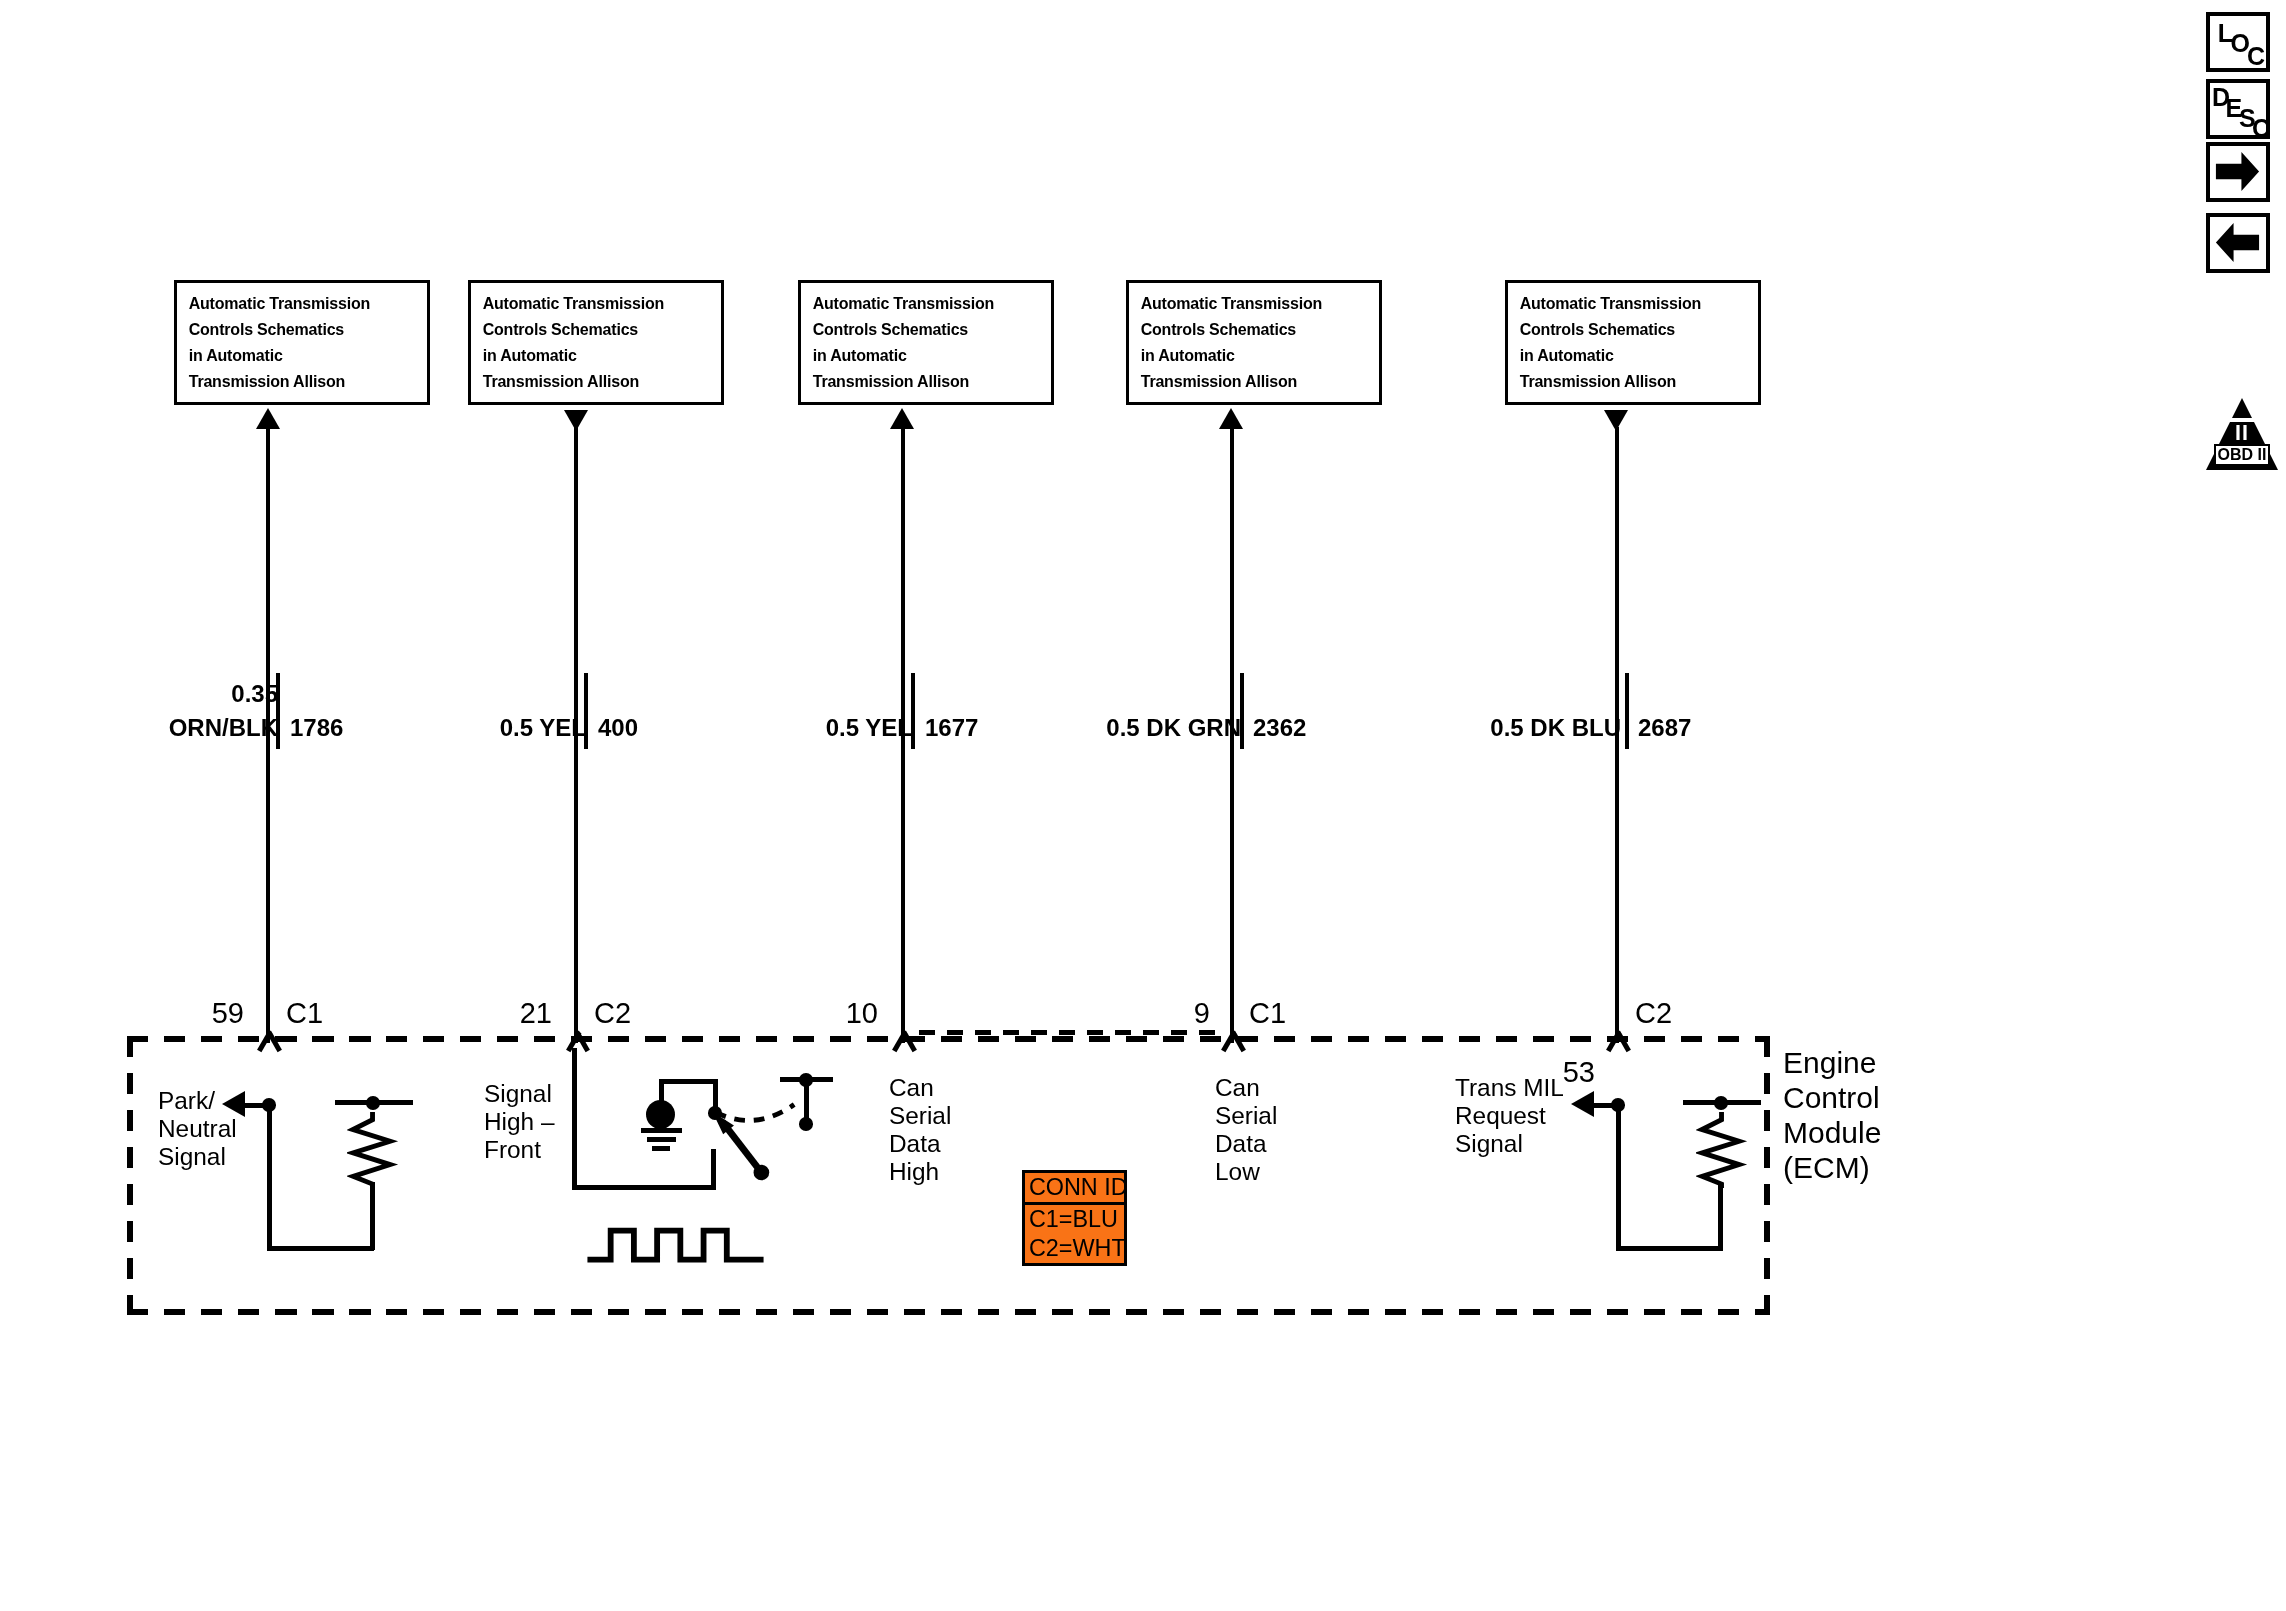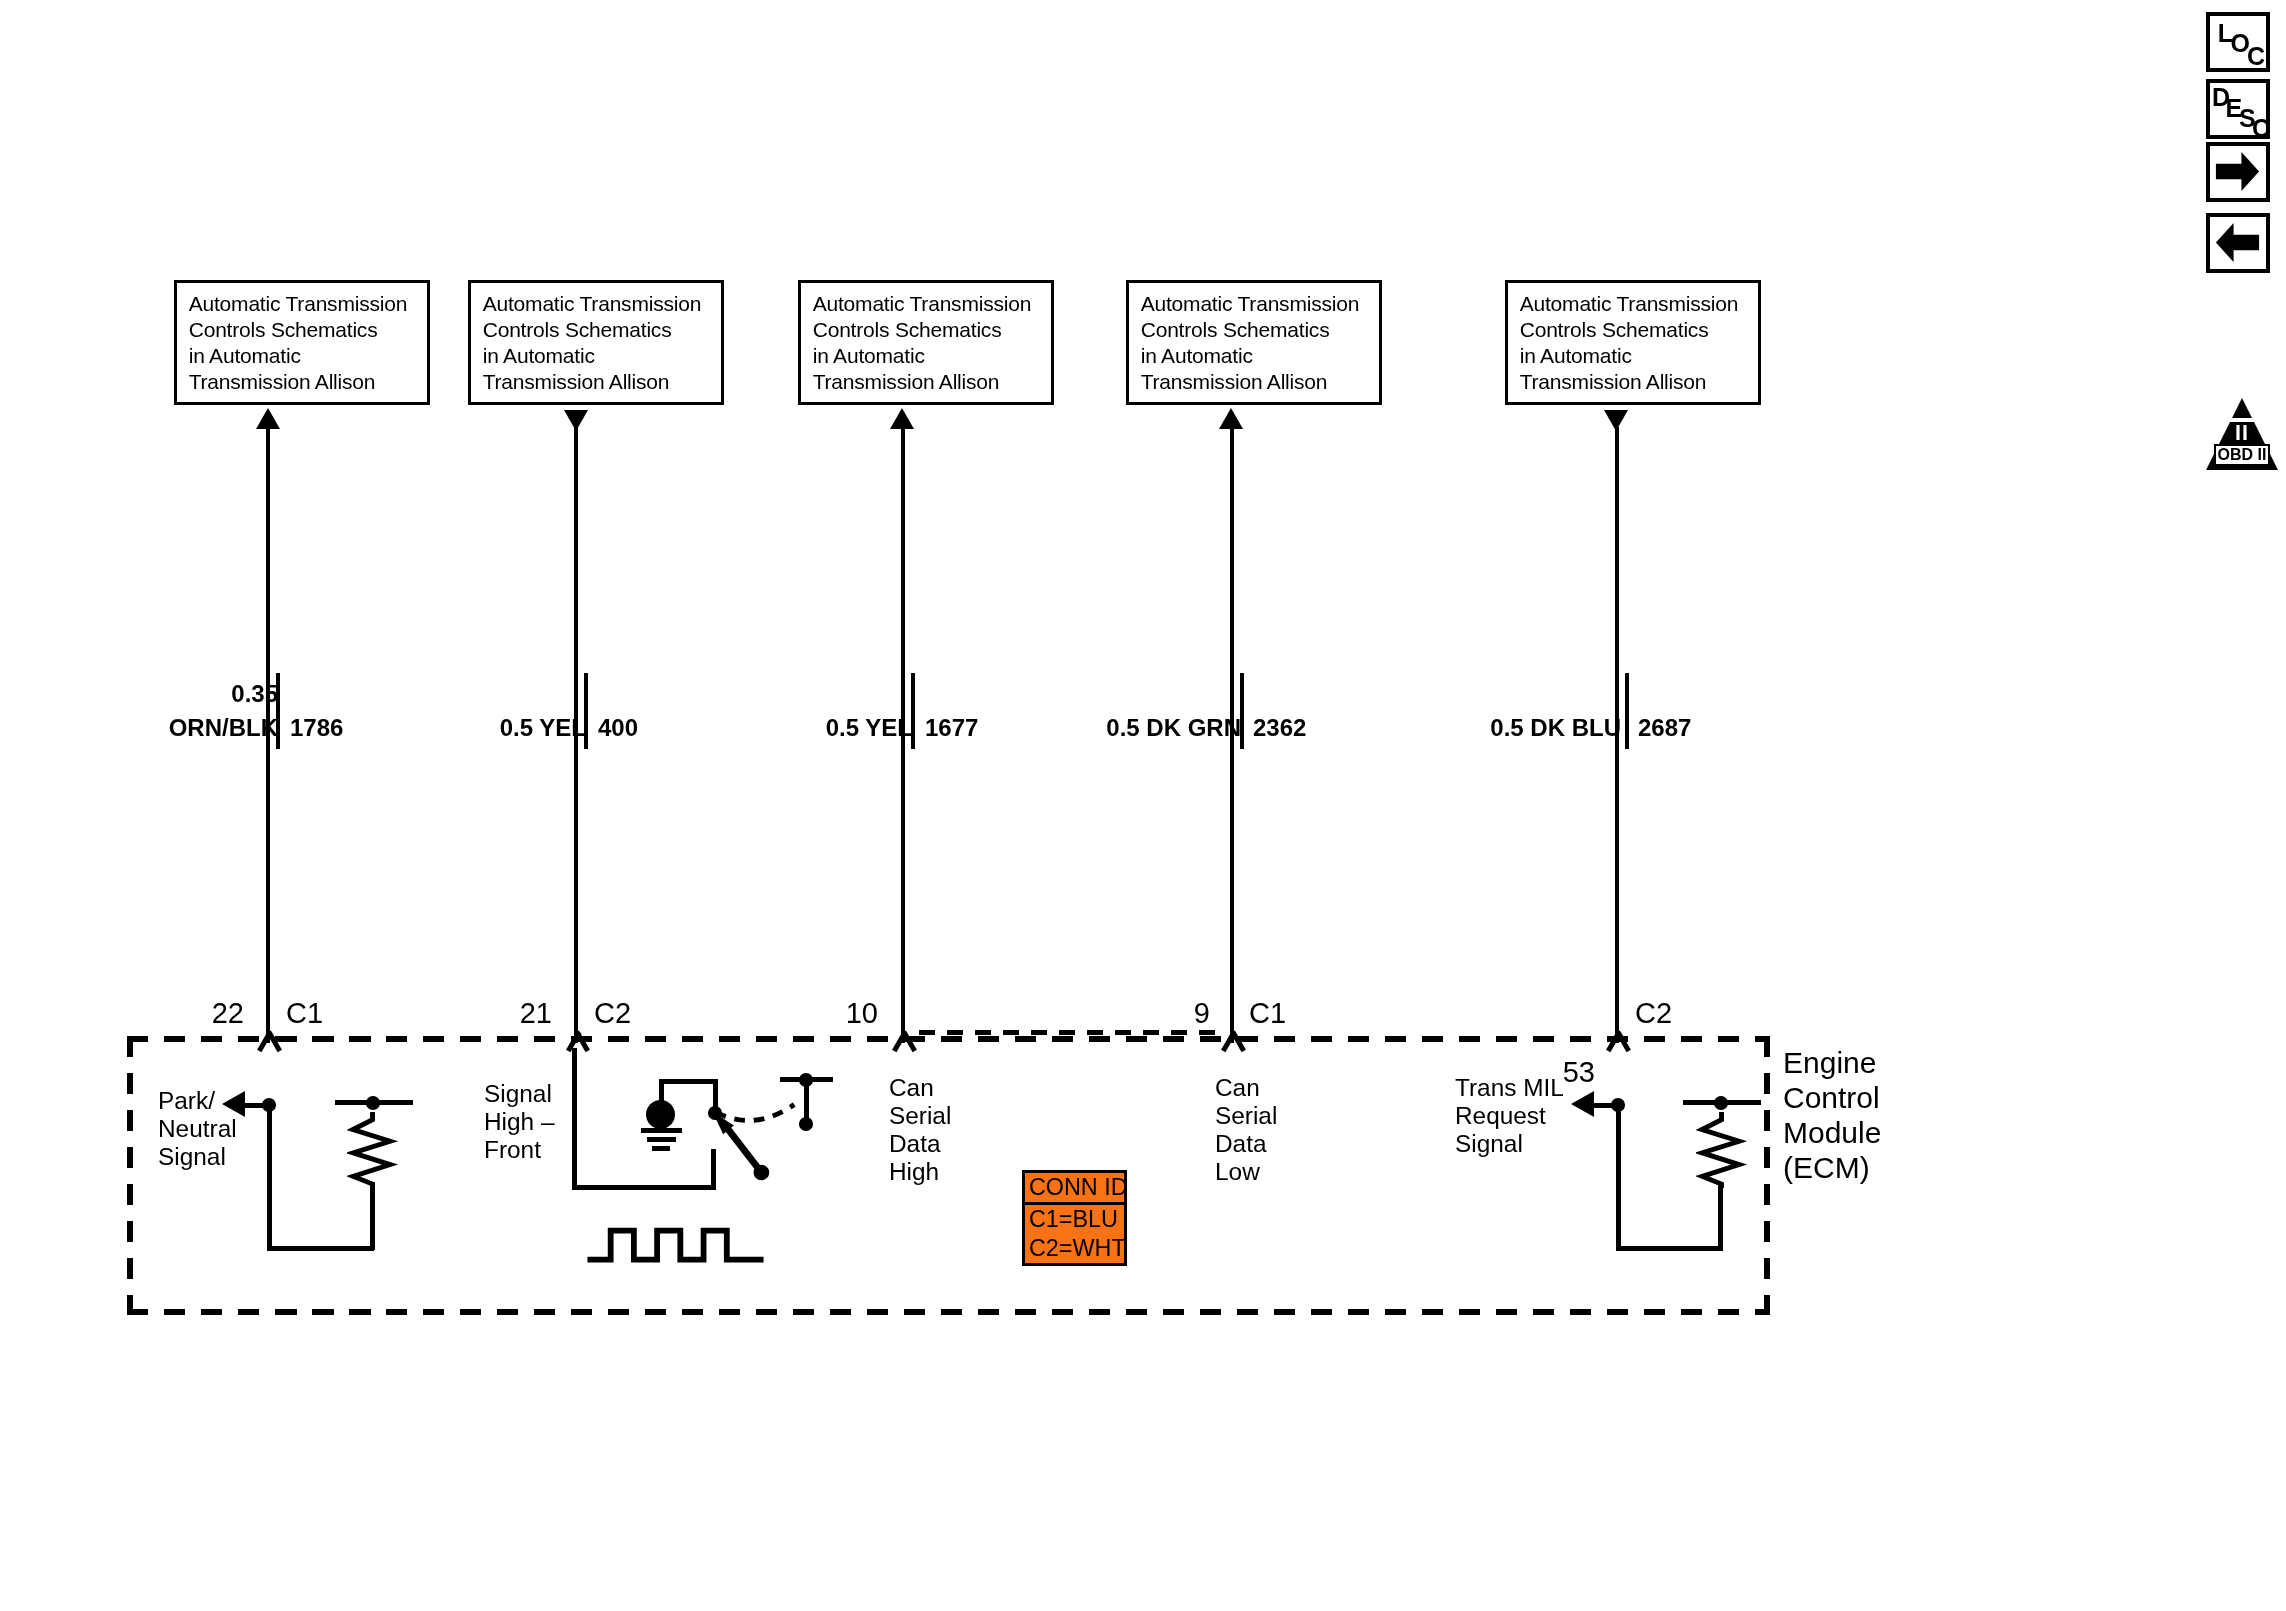--- a/index.html
+++ b/index.html
@@ -27,23 +27,23 @@
   .ref-box {
     position: absolute;
     border: 3.9px solid #000;
     background: #fff;
     box-sizing: border-box;
     padding: 7.8px 9.8px 5.9px 11.7px;
     width: 256px;
     height: 125px;
   }
   .ref-box .line {
-    font-size: 21px;
+    font-size: 16px;
     line-height: 26px;
-    font-weight: normal;
+    font-weight: bold;
     white-space: nowrap;
     letter-spacing: -0.2px;
   }
 
   
   .wire {
     position: absolute;
     width: 3.9px;
     background: #000;
   }
@@ -275,21 +275,21 @@
   </div>
 
   <div class="arrow-up" style="left:256px; top:408px;"></div>
   <div class="wire" style="left:266px; top:427px; height:616px;"></div>
   <div class="wlabel right" style="left:98px; top:677px; width:180px;">
     <div>0.35</div>
     <div>ORN/BLK</div>
   </div>
   <div class="wdiv" style="left:276px; top:673px; height:76px;"></div>
   <div class="wlabel" style="left:290px; top:711px;">1786</div>
-  <div class="pinnum" style="left:146px; top:997px; width:98px;">22</div>
+  <div class="pinnum" style="left:146px; top:997px; width:98px;">59</div>
   <div class="connid" style="left:286px; top:997px;">C1</div>
 
   <div class="seg-v" style="left:257px; top:1029px; height:21.5px; transform:rotate(30deg); transform-origin:bottom center;"></div>
   <div class="seg-v" style="left:277px; top:1029px; height:21.5px; transform:rotate(-30deg); transform-origin:bottom center;"></div>
 
   <div class="arrow-down" style="left:564px; top:410px;"></div>
   <div class="wire" style="left:574px; top:427px; height:616px;"></div>
   <div class="wlabel right" style="left:410px; top:711px; width:176px;">0.5 YEL</div>
   <div class="wdiv" style="left:584px; top:673px; height:76px;"></div>
   <div class="wlabel" style="left:598px; top:711px;">400</div>

